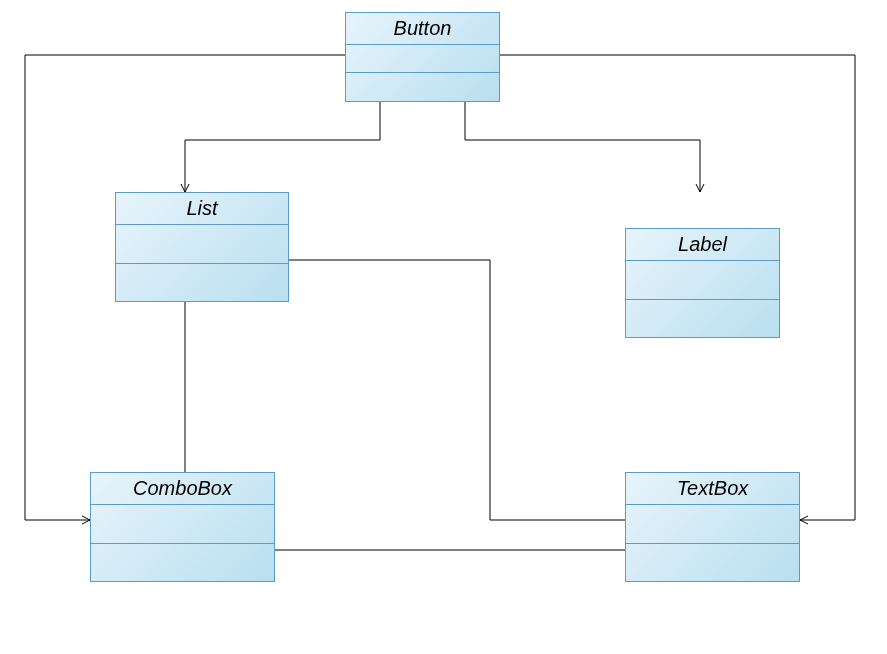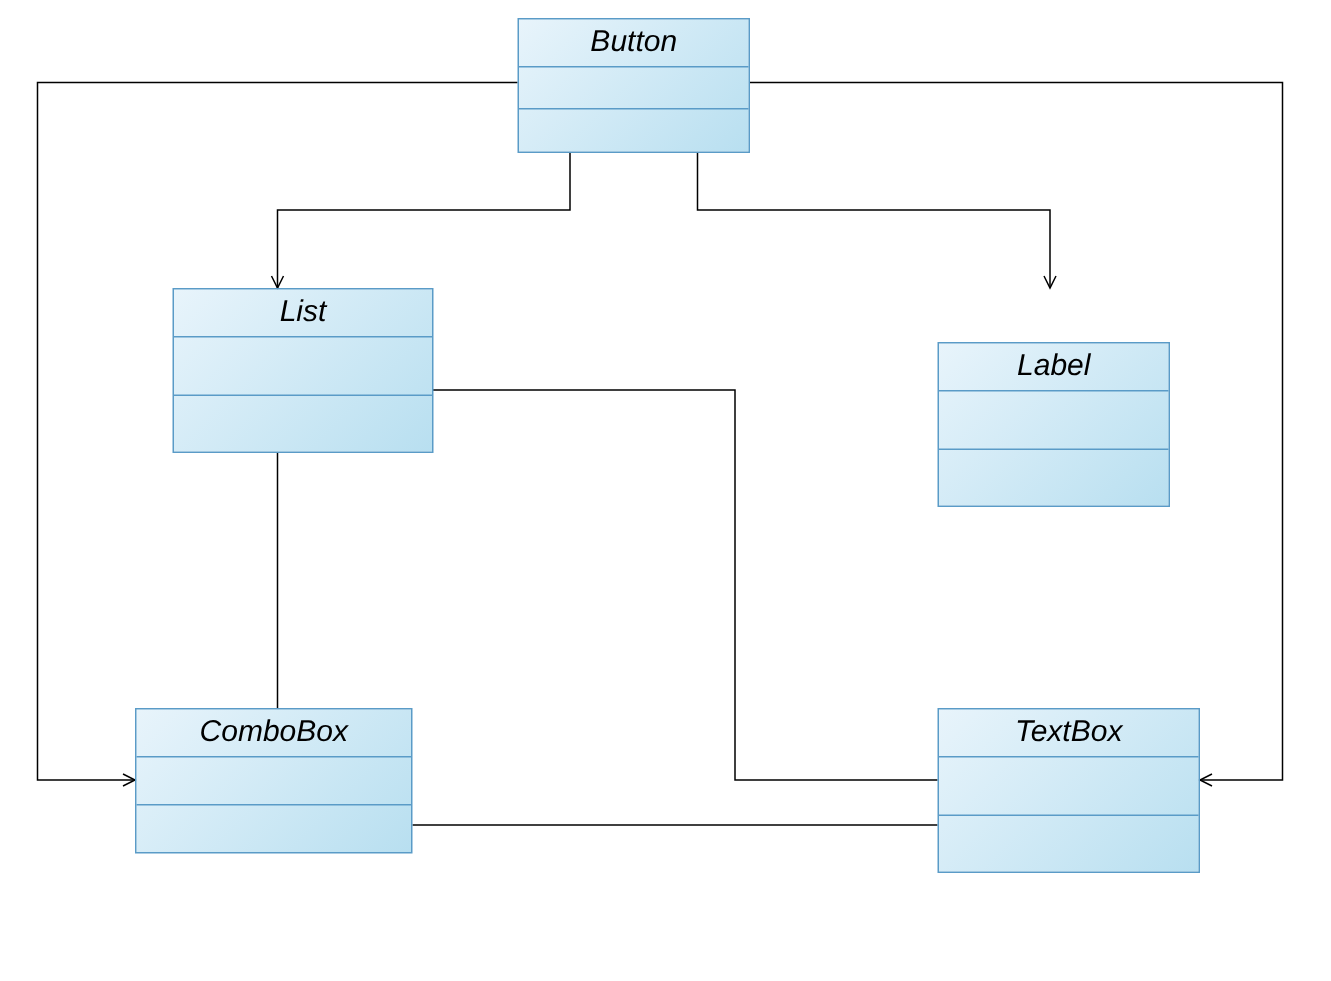--- a/index.html
+++ b/index.html
@@ -95,21 +95,21 @@
     <div class="uml-middle"></div>
     <div class="uml-bottom"></div>
   </div>
 
   <div class="uml-box" style="left:625px; top:192px; width:155px; height:110px;margin-top:36px;">
     <div class="uml-title">Label</div>
     <div class="uml-middle"></div>
     <div class="uml-bottom"></div>
   </div>
 
-  <div class="uml-box" style="left:90px; top:472px; width:185px; height:97px;">
+  <div class="uml-box" style="left:90px; top:472px; width:185px; height:110px;">
     <div class="uml-title">ComboBox</div>
     <div class="uml-middle"></div>
     <div class="uml-bottom"></div>
   </div>
 
   <div class="uml-box" style="left:625px; top:472px; width:175px; height:110px;">
     <div class="uml-title">TextBox</div>
     <div class="uml-middle"></div>
     <div class="uml-bottom"></div>
   </div>

